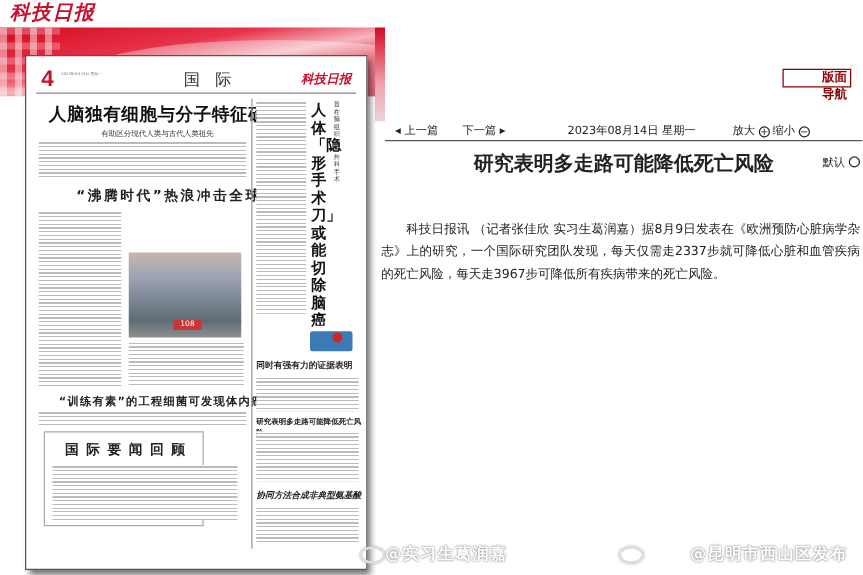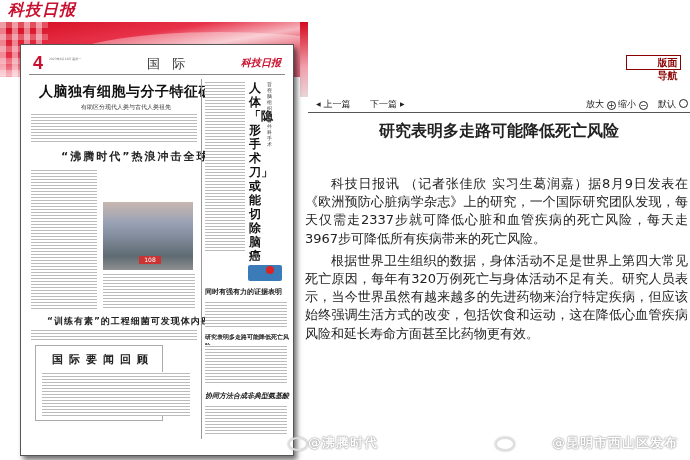--- a/index.html
+++ b/index.html
@@ -74,21 +74,21 @@
     border: 1px solid #8b0000; background: #fff;
     font-size: 10px; color: #8b0000; text-align: center; line-height: 13px; font-weight: bold; padding-left: 28px;
   }
   .toolbar { position: absolute; left: 308px; top: 95px; width: 382px; height: 18px; border-bottom: 1px solid #555; font-size: 9px; color: #222; }
   .toolbar .item { position: absolute; top: 3px; white-space: nowrap; cursor: pointer; }
   .toolbar .arr { font-size: 6px; vertical-align: 1px; }
   .toolbar .date { position: absolute; left: 146px; top: 3px; font-size: 9px; }
   .toolbar .circ { display:inline-block; width:9px; height:9px; border:1px solid #222; border-radius:50%; font-size:8px; line-height:7px; text-align:center; vertical-align:-1px; }
 
   .title { position: absolute; left: 308px; top: 121px; width: 382px; text-align: center; font-size: 16px; font-weight: bold; color: #222; }
-  .body { position: absolute; left: 305px; top: 175px; width: 383px; font-size: 13px; line-height: 18.2px; color: #222; }
+  .body { position: absolute; left: 305px; top: 175px; width: 383px; font-size: 10px; line-height: 18.2px; color: #222; }
   .body p { text-indent: 2em; margin-bottom: 4px; text-align: justify; }
 
   .wm { position: absolute; top: 434px; font-size: 13px; color: #fff; text-shadow: 0 0 2px #999, 0 0 1px #777; font-weight: bold; letter-spacing: 1px; white-space: nowrap; }
   .weibo { position: absolute; width: 20px; height: 14px; border: 2px solid #ddd; border-radius: 50%; box-shadow: 0 0 2px #999; }
 </style>
 </head>
 <body>
 
 <div class="site-logo">科技日报</div>
 
@@ -143,37 +143,37 @@
 
 <div class="toolbar">
   <span class="item" style="left:8px;">
     <span class="arr">◀</span>
     <span>上一篇</span>
   </span>
   <span class="item" style="left:62px;">
     <span>下一篇</span>
     <span class="arr">▶</span>
   </span>
+  <span class="date">2023年08月14日 星期一</span>
   <span class="item" style="left:278px;">
     <span>放大</span>
     <span class="circ">+</span>
   </span>
   <span class="item" style="left:310px;">
     <span>缩小</span>
     <span class="circ">−</span>
   </span>
-  <span class="item" style="left:350px;">
+  <span class="item" style="left:350px;margin-top:26px;">
     <span>默认</span>
     <span class="circ"></span>
   </span>
 </div>
 
 <div class="title">研究表明多走路可能降低死亡风险</div>
 
 <div class="body">
   <p>科技日报讯 （记者张佳欣 实习生葛润嘉）据8月9日发表在《欧洲预防心脏病学杂志》上的研究，一个国际研究团队发现，每天仅需走2337步就可降低心脏和血管疾病的死亡风险，每天走3967步可降低所有疾病带来的死亡风险。</p>
-  <p>根据世界卫生组织的数据，身体活动不足是世界上第四大常见死亡原因，每年有320万例死亡与身体活动不足有关。研究人员表示，当今世界虽然有越来越多的先进药物来治疗特定疾病，但应该始终强调生活方式的改变，包括饮食和运动，这在降低心血管疾病风险和延长寿命方面甚至比药物更有效。</p>
 </div>
 
 <div class="weibo" style="left:288px;top:437px;"></div>
-<div class="wm" style="left:308px;">@沸腾时代</div>
+<div class="wm" style="left:308px;">@实习生葛润嘉</div>
 <div class="weibo" style="left:495px;top:437px;"></div>
 <div class="wm" style="left:552px;">@昆明市西山区发布</div>
 
 </body></html>

